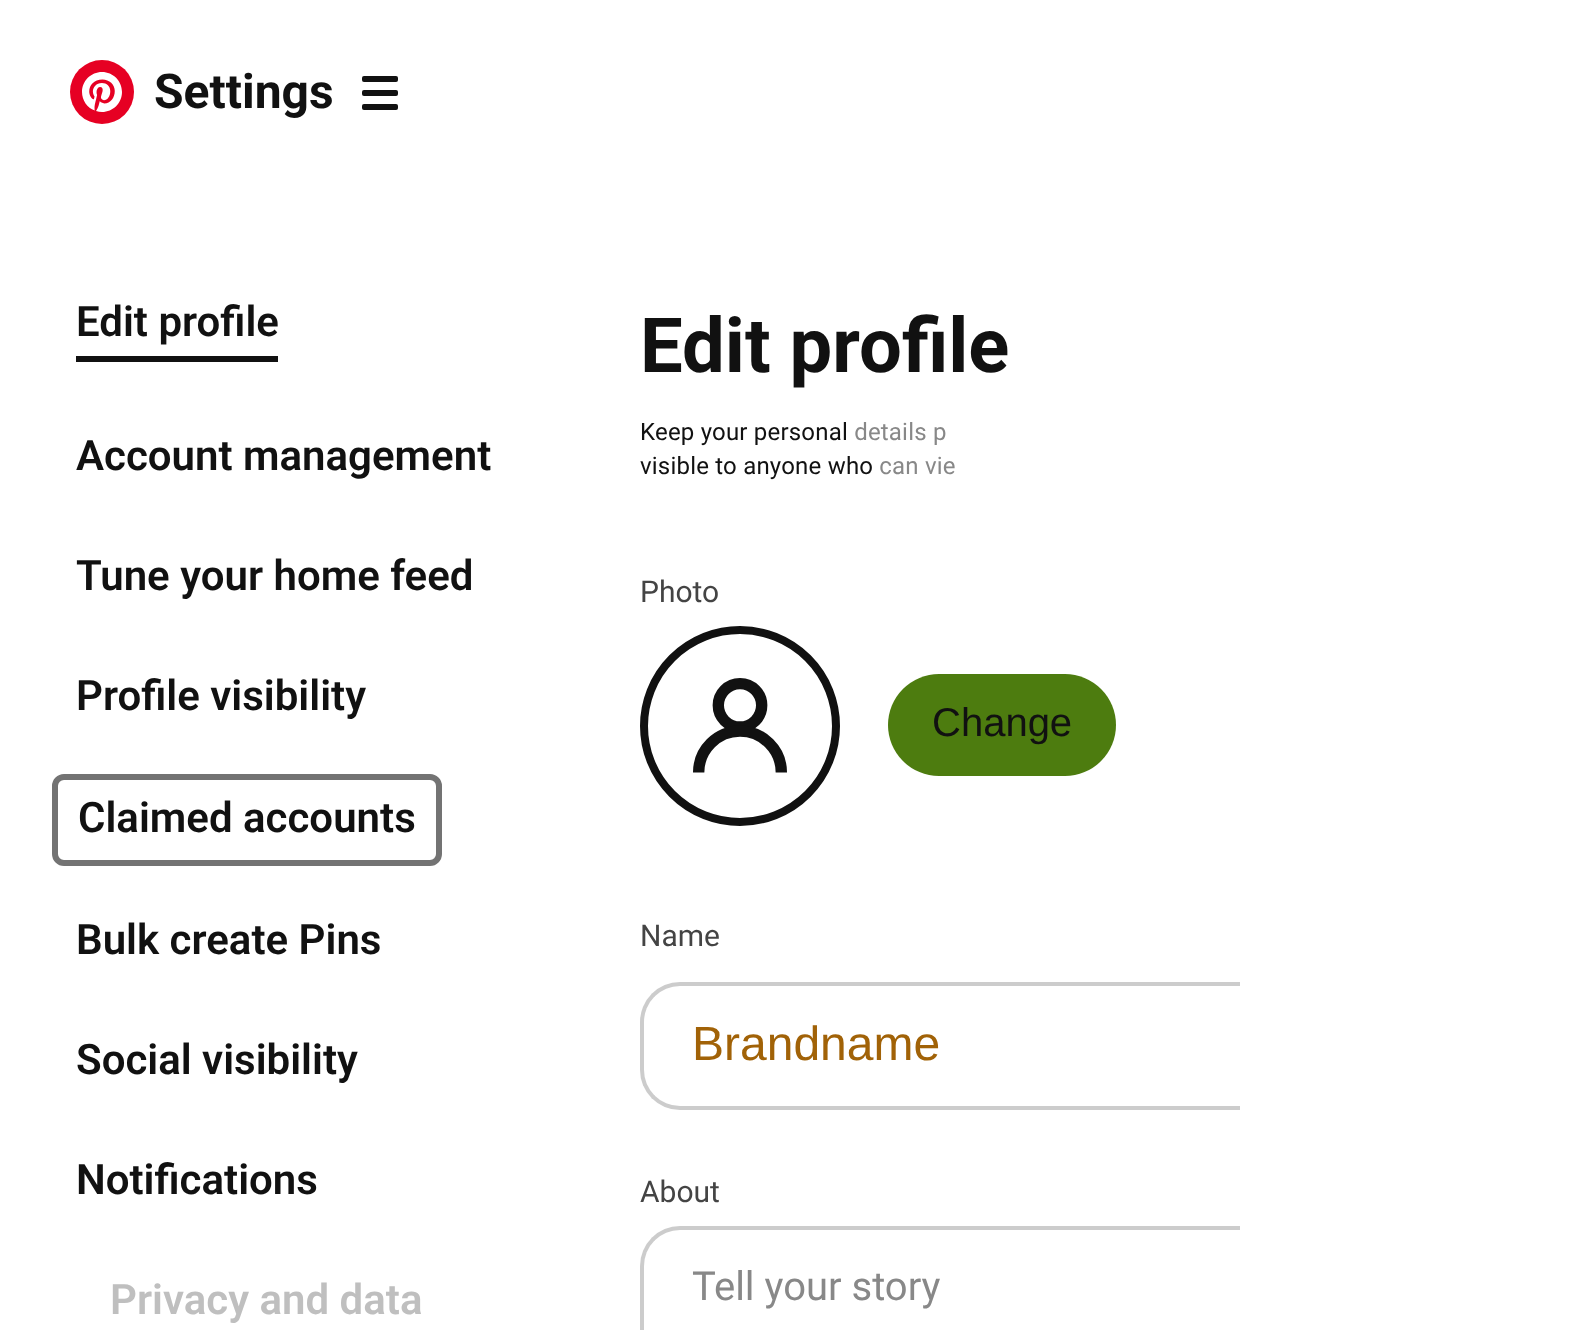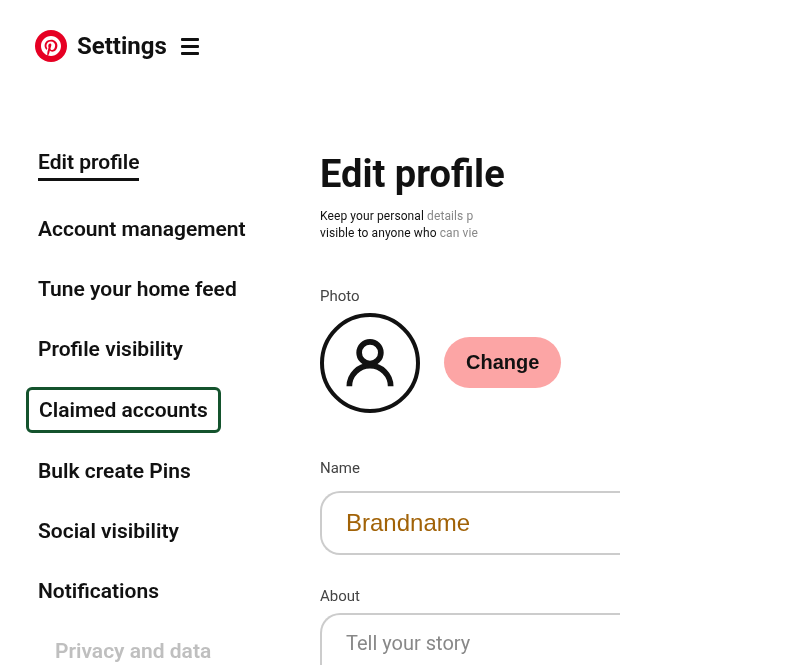--- a/index.html
+++ b/index.html
@@ -63,21 +63,21 @@
       color: #111;
       cursor: pointer;
       display: inline-block;
       width: fit-content;
     }
     .sidebar-item.active {
       border-bottom: 3px solid #111;
       padding-bottom: 4px;
     }
     .sidebar-item.highlighted {
-      border: 3px solid #14532d;
+      border: 3px solid #737373;
       border-radius: 6px;
       padding: 8px 10px;
       margin-left: -12px;
       margin-top: -10px;
       margin-bottom: -10px;
     }
     .sidebar-item.faded {
       color: #bfbfbf;
       margin-left: 17px;
     }
@@ -118,26 +118,26 @@
     .avatar-circle {
       width: 100px;
       height: 100px;
       border: 4px solid #111;
       border-radius: 50%;
       display: flex;
       align-items: center;
       justify-content: center;
     }
     .change-btn {
-      background: #fca5a5;
+      background: #4d7c0f;
       border: none;
       border-radius: 28px;
       padding: 14px 22px;
       font-size: 20px;
-      font-weight: 700;
+      font-weight: 400;
       color: #111;
       cursor: pointer;
     }
     .name-section {
       margin-top: 46px;
     }
     .text-input {
       width: 300px;
       border: 2px solid #ccc;
       border-right: none;

